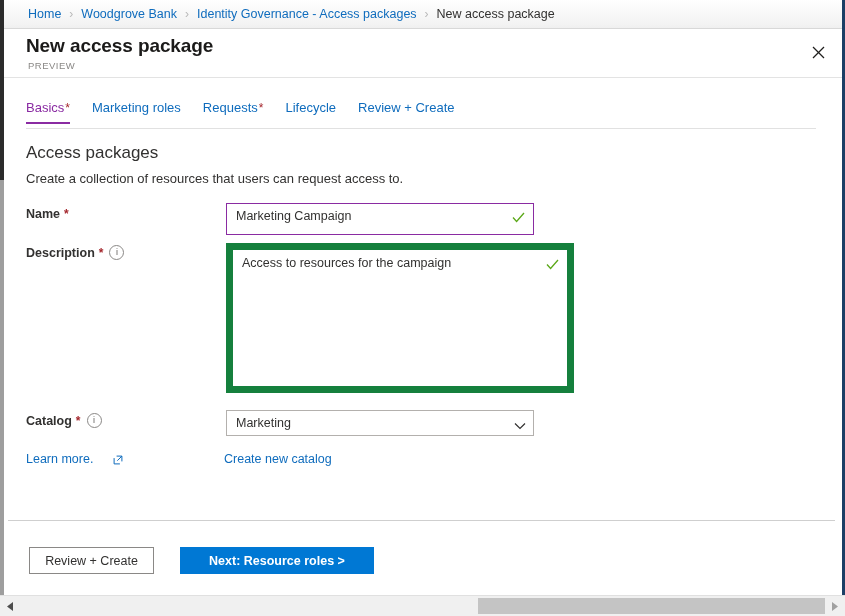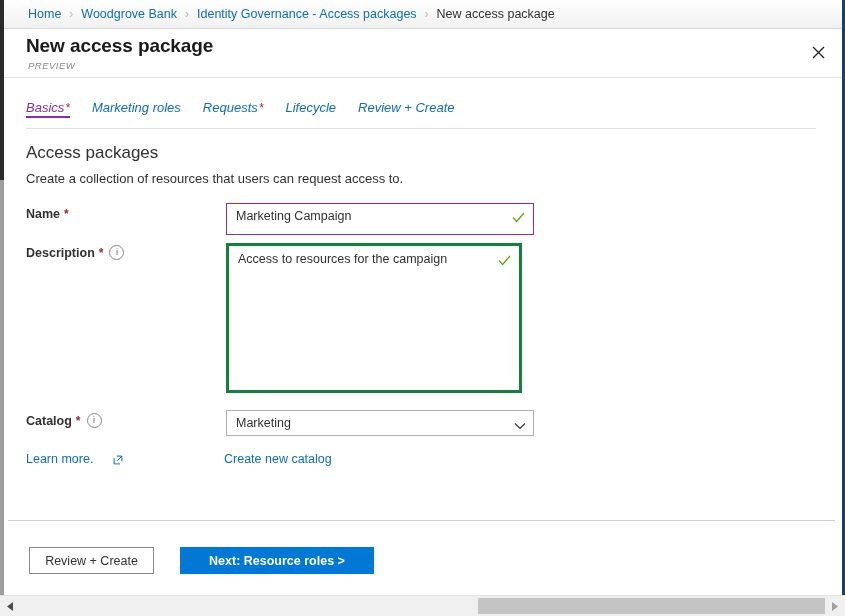--- a/index.html
+++ b/index.html
@@ -90,21 +90,20 @@
     color: #1b1a19;
     letter-spacing: -0.1px;
   }
   .preview-tag {
     position: absolute;
     left: 24px; top: 31px;
     font-size: 9.5px;
     letter-spacing: 0.5px;
     color: #8a8886;
     text-transform: uppercase;
-    font-style: italic;
   }
   .close-btn {
     position: absolute;
     right: 8px; top: 7px;
     width: 32px; height: 32px;
     display: flex;
     align-items: center;
     justify-content: center;
     cursor: pointer;
     color: #201f1e;
@@ -118,27 +117,26 @@
     left: 26px; top: 100px;
     width: 790px;
     height: 28px;
     display: flex;
     align-items: flex-start;
     border-bottom: 1px solid #e1e1e1;
   }
   .tab {
     font-size: 13px;
     color: #0f6cbd;
-    padding: 0 0 1px 0;
+    padding: 0 0 7px 0;
     margin-right: 22px;
     cursor: pointer;
     white-space: nowrap;
     position: relative;
     line-height: 15px;
-    font-style: italic;
   }
   .tab.active {
     color: #8a2ba2;
     font-weight: 400;
   }
   .tab.active::after {
     content: "";
     position: absolute;
     left: 0; right: 0; bottom: -1px;
     height: 2px;
@@ -201,22 +199,22 @@
     box-sizing: border-box;
     background: #ffffff;
   }
   .input-name {
     left: 226px; top: 203px;
     width: 308px; height: 32px;
     border: 1px solid #8a2ba2;
   }
   .input-desc {
     left: 226px; top: 243px;
-    width: 296px; height: 150px;
-    border: 3px solid #15803d;
+    width: 348px; height: 150px;
+    border: 7px solid #15803d;
   }
   .input-catalog {
     left: 226px; top: 410px;
     width: 308px; height: 26px;
     border: 1px solid #b3b0ad;
   }
   .input-text {
     position: absolute;
     left: 9px; top: 5px;
     font-size: 12.5px;

